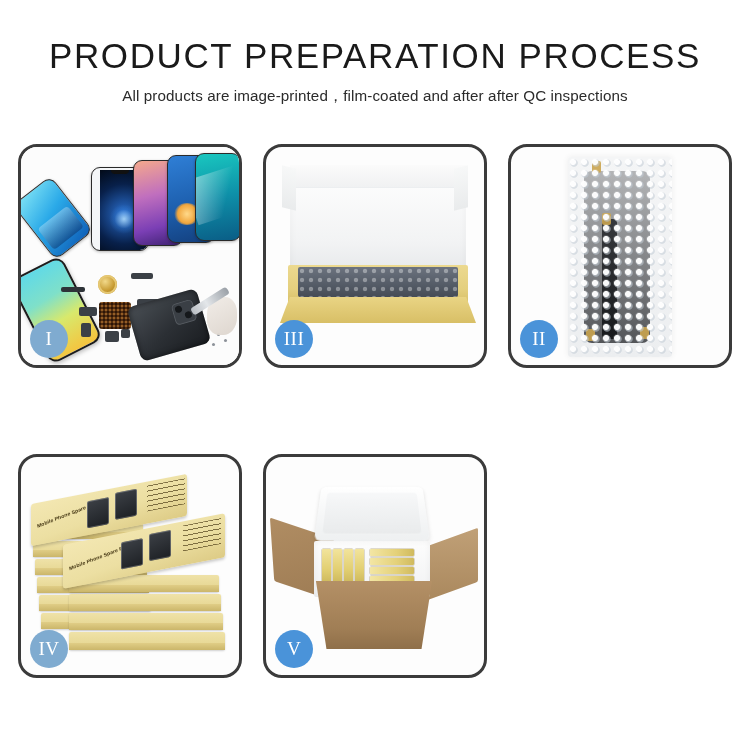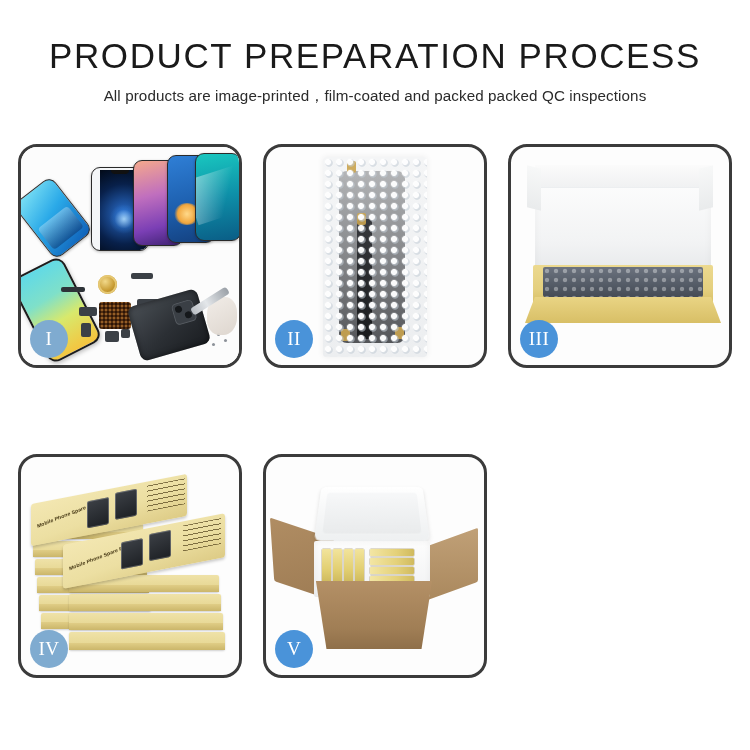--- a/index.html
+++ b/index.html
@@ -369,21 +369,21 @@
   .p6 .tape{
     position:absolute; width:14px; height:20px; border-radius:1px;
     background: rgba(150,118,80,.75);
   }
 </style>
 </head>
 <body>
 
 <div class="header">
   <div class="title">PRODUCT PREPARATION PROCESS</div>
-  <div class="subtitle">All products are image-printed，film-coated and packed packed QC inspections</div>
+  <div class="subtitle">All products are image-printed，film-coated and after after QC inspections</div>
 </div>
 
 <div class="grid">
 
   <div class="panel">
     <div class="panel-stage">
       <div class="p1-bg"></div>
 
       <div class="scr scr-a"></div>
       <div class="scr scr-b">
@@ -409,49 +409,49 @@
       <div class="screw" style="left:203px; top:192px;"></div>
       <div class="screw" style="left:191px; top:196px;"></div>
 
       <div class="phone-back">
         <div class="cam"></div>
       </div>
       <div class="hand"></div>
       <div class="tool"></div>
     </div>
     <div class="badge pale">I</div>
+  </div>
+
+  <div class="panel p3">
+    <div class="panel-stage">
+      <div class="lid"></div>
+      <div class="lid-flapL"></div>
+      <div class="lid-flapR"></div>
+      <div class="tray"></div>
+      <div class="bubbles-in"></div>
+      <div class="tray-front"></div>
+    </div>
+    <div class="badge">III</div>
   </div>
 
   <div class="panel">
     <div class="panel-stage">
       <div class="bubble-pack">
         <div class="lcd"></div>
         <div class="cable"></div>
         <div class="tape" style="left:24px; top:4px;"></div>
         <div class="tape" style="left:34px; top:56px;"></div>
         <div class="tape" style="left:18px; top:172px;"></div>
         <div class="tape" style="left:72px; top:170px;"></div>
         <div class="bubbles"></div>
       </div>
     </div>
     <div class="badge">II</div>
   </div>
 
-  <div class="panel p3">
-    <div class="panel-stage">
-      <div class="lid"></div>
-      <div class="lid-flapL"></div>
-      <div class="lid-flapR"></div>
-      <div class="tray"></div>
-      <div class="bubbles-in"></div>
-      <div class="tray-front"></div>
-    </div>
-    <div class="badge">III</div>
-  </div>
-
   <div class="panel">
     <div class="panel-stage">
       <div class="stack">
 
         <div class="kbox" style="left:2px; top:44px; width:110px; height:16px;">
             <div class="edge"></div>
           </div>
         <div class="kbox" style="left:2px; top:62px; width:112px; height:16px;">
             <div class="edge"></div>
           </div>

